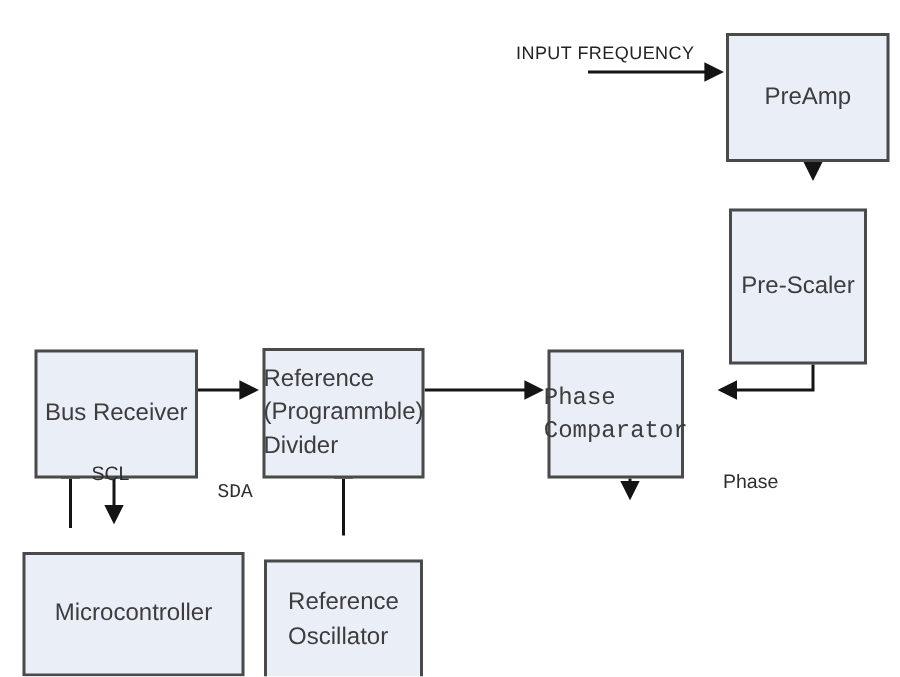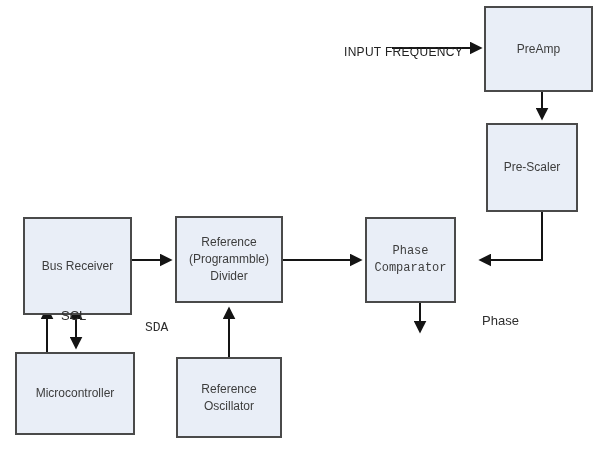--- a/index.html
+++ b/index.html
@@ -28,32 +28,32 @@
   }
   .ah{fill:var(--arrow);}
   .box{
     position:absolute;
     background:var(--box-fill);
     border:2px solid var(--box-border);
     color:var(--text);
     display:flex;
     align-items:center;
     justify-content:center;
-    text-align:center;
-    font-size:12px;
+    font-size:16px;
     line-height:1.4;
     white-space:pre-line;
+    margin-top:16px;
   }
   .flabel{
     position:absolute;
     color:#222222;
     font-size:12px;
     white-space:nowrap;
   }
-  .caps{letter-spacing:0.3px;margin-top:17px;}
+  .caps{letter-spacing:0.3px;}
   .pinlabel{font-size:13px;color:#2e2e2e;margin-left:48px;}
   .watermark{
     position:absolute;
     left:408px;top:421px;
     font-size:19px;
     color:var(--watermark);
     letter-spacing:0.5px;
     white-space:nowrap;
   }
 </style>
@@ -75,32 +75,32 @@
     <path class="conn" d="M283,260 H360" marker-end="url(#ah)"></path>
     <path class="conn" d="M47,352 V309" marker-end="url(#ah)"></path>
     <path class="conn" d="M76,328 V309" marker-end="url(#ah)"></path>
     <path class="conn" d="M76,328 V347" marker-end="url(#ah)"></path>
     <path class="conn" d="M229,357 V309" marker-end="url(#ah)"></path>
     <path class="conn" d="M420,303 V331" marker-end="url(#ah)"></path>
   </svg>
 
   <div class="box" style="left:484px;top:6px;width:109px;height:86px;">PreAmp</div>
 
-  <div class="box" style="left:486px;top:123px;width:92px;height:89px;">Pre-Scaler</div>
+  <div class="box" style="left:486px;top:123px;width:92px;height:104px;">Pre-Scaler</div>
 
   <div class="box" style="left:365px;top:217px;width:91px;height:86px;font-family:Liberation Mono, monospace;">Phase
 Comparator</div>
 
-  <div class="box" style="left:23px;top:217px;width:109px;height:98px;">Bus Receiver</div>
+  <div class="box" style="left:23px;top:217px;width:109px;height:86px;">Bus Receiver</div>
 
   <div class="box" style="left:175px;top:216px;width:108px;height:87px;">Reference
 (Programmble)
 Divider</div>
 
-  <div class="box" style="left:15px;top:352px;width:120px;height:83px;">Microcontroller</div>
+  <div class="box" style="left:15px;top:352px;width:148px;height:83px;">Microcontroller</div>
 
   <div class="box" style="left:176px;top:357px;width:106px;height:81px;">Reference
 Oscillator</div>
 
   <div class="flabel caps" style="left:344px;top:28px;">INPUT FREQUENCY</div>
 
   <div class="flabel pinlabel" style="left:13px;top:308px;">SCL</div>
 
   <div class="flabel pinlabel" style="left:97px;top:320px;font-family:Liberation Mono, monospace;">SDA</div>
 

